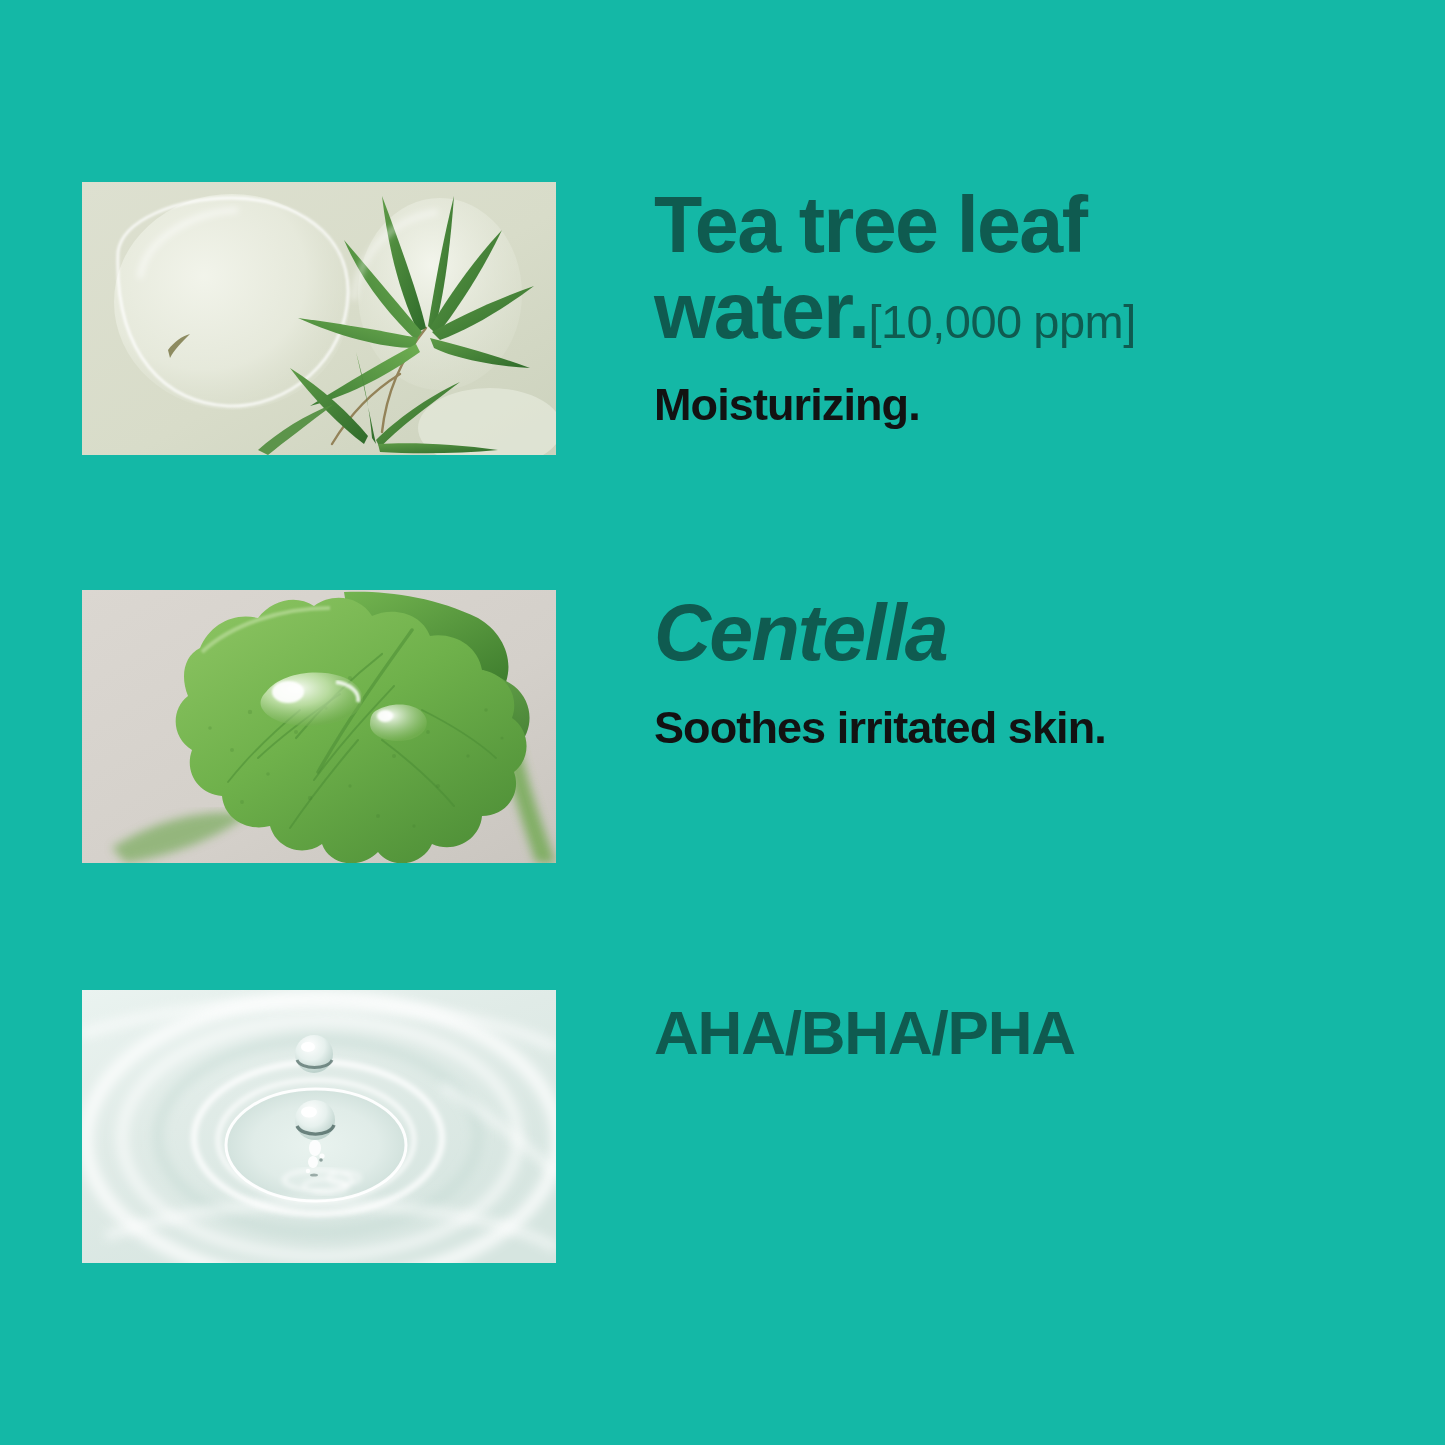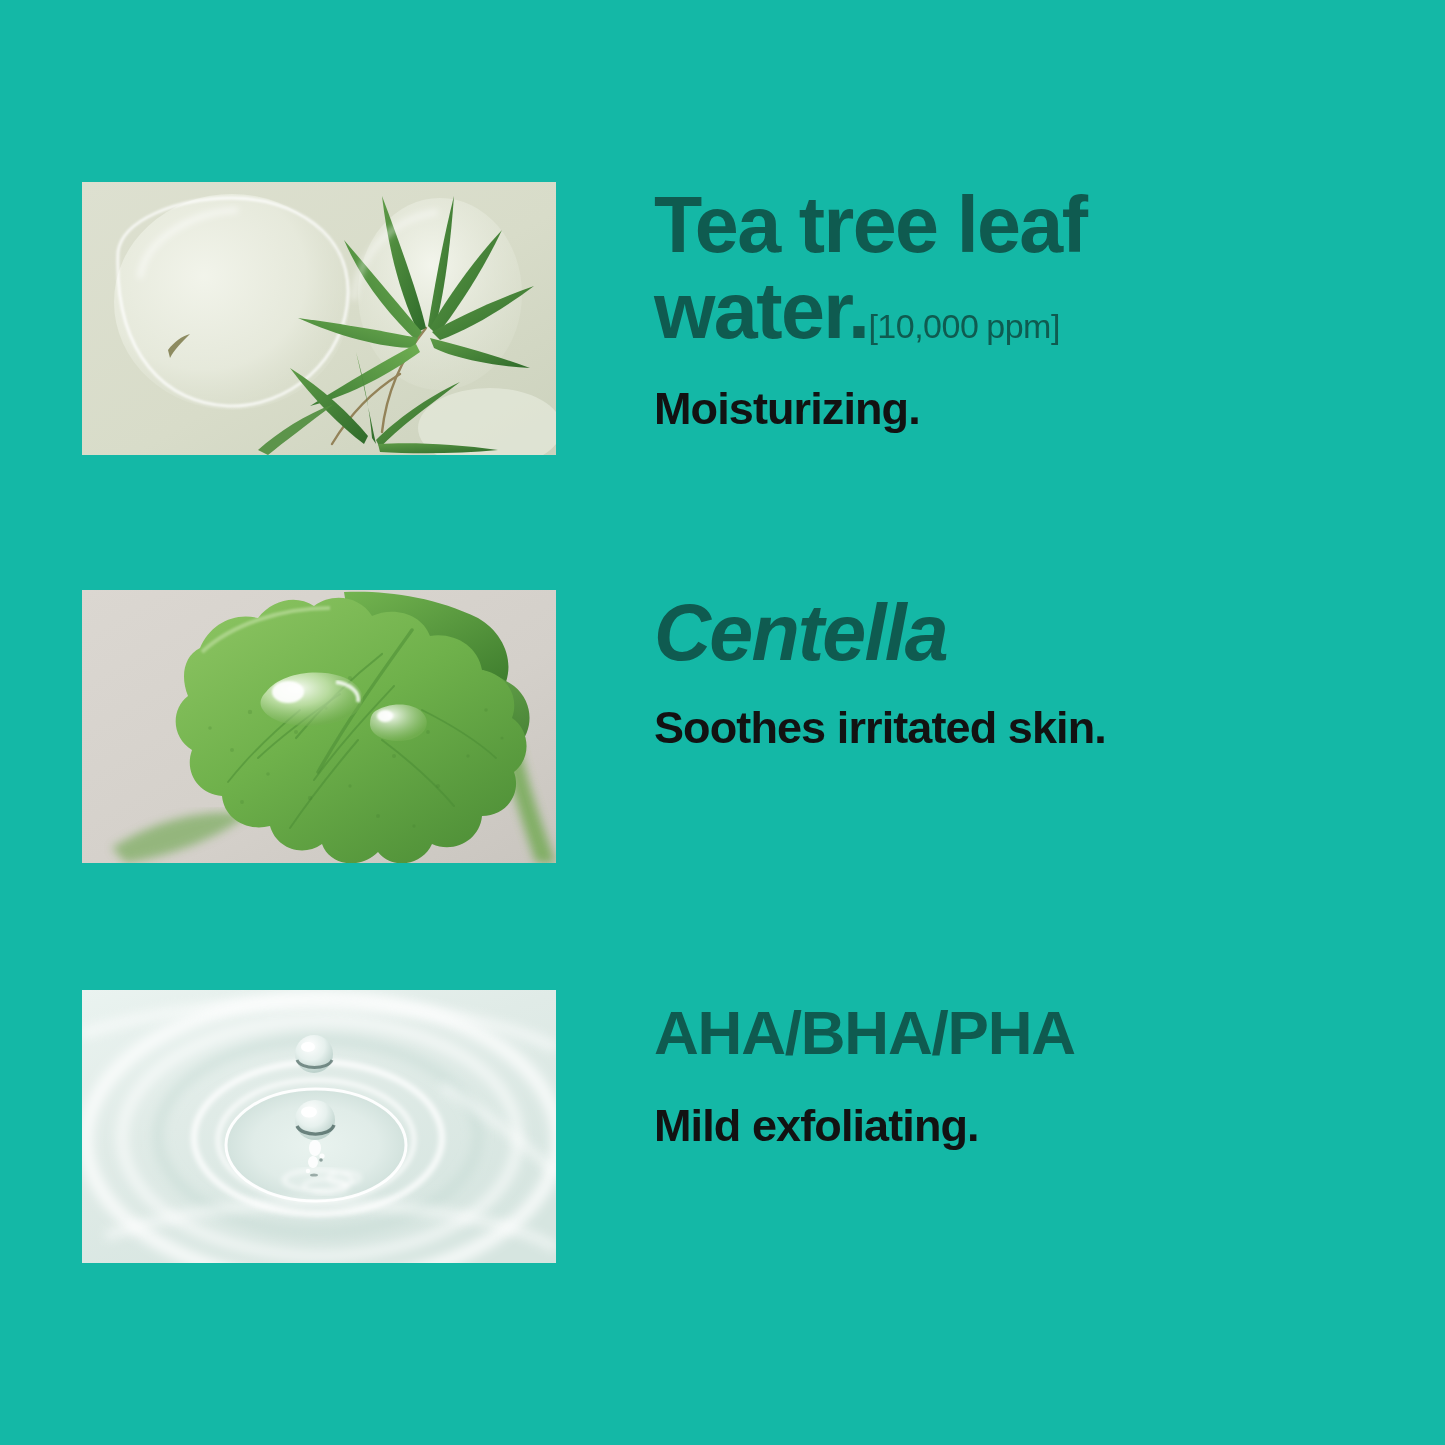--- a/index.html
+++ b/index.html
@@ -61,21 +61,21 @@
     line-height: 86px;
     letter-spacing: -1.6px;
     word-spacing: -1px;
   }
   .row-1 .headline { font-size: 79px; }
   .row-2 .headline { font-size: 79px; letter-spacing: -1.8px; font-style: italic; }
   .row-3 .headline { font-size: 62px; letter-spacing: -1.2px; }
 
   .dosage {
     font-weight: normal;
-    font-size: 34px;
+    font-size: 47px;
     letter-spacing: -0.5px;
     color: #0f5b50;
     white-space: nowrap;
   }
 
   .subline {
     margin: 0;
     margin-top: 10px;
     color: #121212;
     font-family: "Liberation Sans", sans-serif;
@@ -377,17 +377,16 @@
           <path d="M24 246 C120 212 240 206 352 222 C410 230 450 244 474 258" fill="none" stroke="#ffffff" stroke-width="9"></path>
           <path d="M360 96 C400 120 440 150 474 184" fill="none" stroke="#ffffff" stroke-width="8"></path>
         </g>
       </svg>
     </div>
 
     <div class="text-col">
       <h2 class="headline">
         <span class="hl-line">AHA/BHA/PHA</span>
       </h2>
-      <p class="subline">Mild exfoliating.</p>
     </div>
   </div>
 
 </div>
 
 </body></html>

